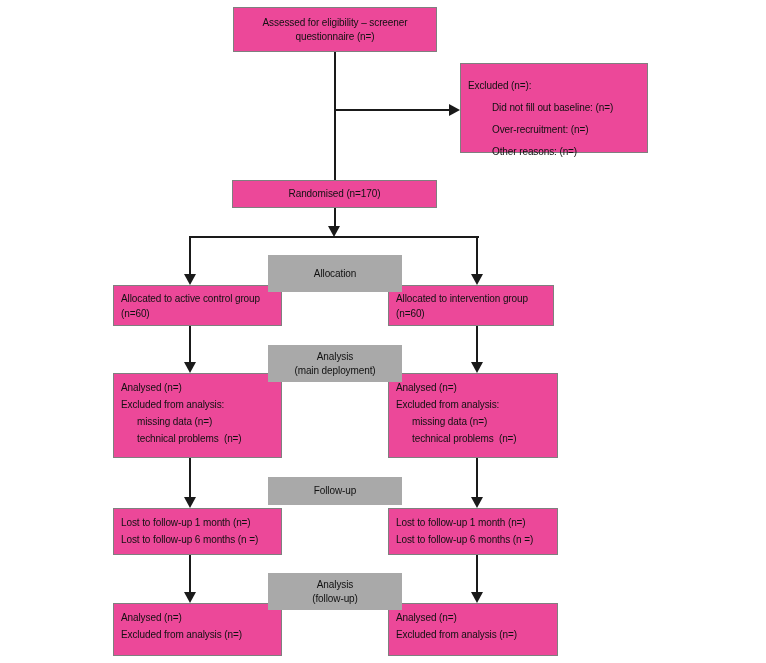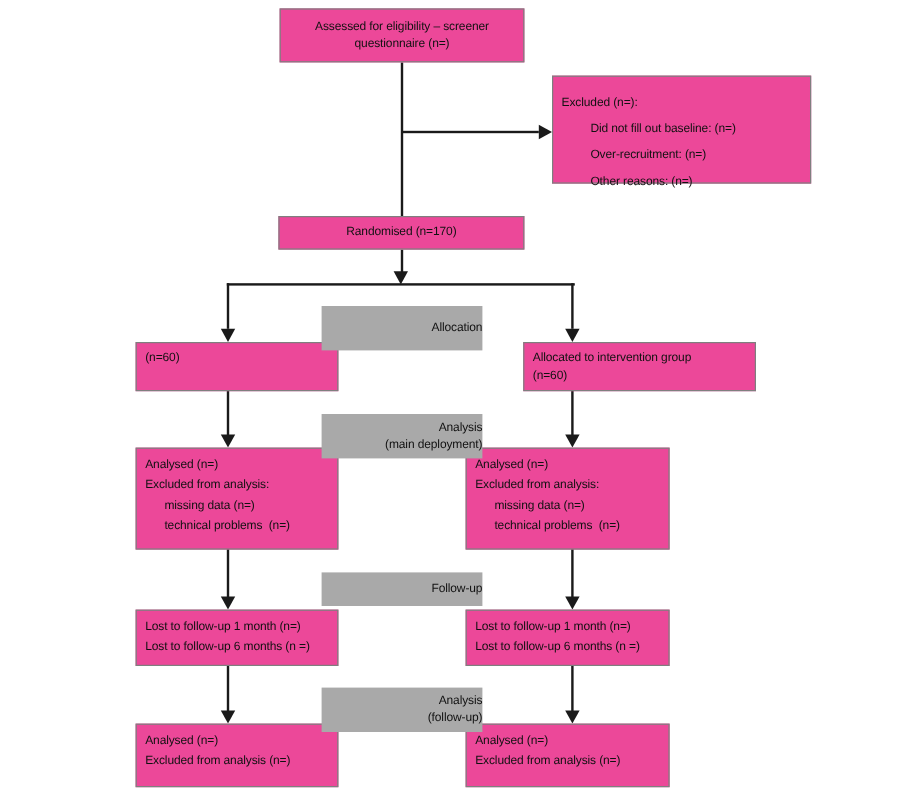--- a/index.html
+++ b/index.html
@@ -26,21 +26,21 @@
     display:flex; flex-direction:column;
     align-items:center; justify-content:center;
     text-align:center;
   }
   .center .line { line-height:14px; }
   .stage {
     position:absolute;
     background:var(--stage-fill, #a9a9a9);
     z-index:2;
     display:flex; flex-direction:column;
-    align-items:flex-end; justify-content:center;
+    align-items:center; justify-content:center;
     text-align:center;
   }
   .stage .line { white-space:pre; line-height:14px; }
   .ind { margin-left:24px; }
   .ind2 { margin-left:16px; }
   .vline { position:absolute; width:2px; background:var(--line-color, #1a1a1a); z-index:0; }
   .hline { position:absolute; height:2px; background:var(--line-color, #1a1a1a); z-index:0; }
   .arrow-down {
     position:absolute; width:0; height:0; z-index:1;
     border-left:6px solid transparent;
@@ -49,30 +49,30 @@
   }
   .arrow-right {
     position:absolute; width:0; height:0; z-index:1;
     border-top:6px solid transparent;
     border-bottom:6px solid transparent;
     border-left:11px solid var(--line-color, #1a1a1a);
   }
 
   
   #assessed   { left:233px; top:7px;   width:204px; height:45px; }
-  #excluded   { left:460px; top:63px;  width:216px; height:90px; padding-top:8px; }
+  #excluded   { left:460px; top:63px;  width:188px; height:90px; padding-top:8px; }
   #randomised { left:232px; top:180px; width:205px; height:28px; }
 
   #stage-allocation  { left:268px; top:255px; width:134px; height:37px; }
   #stage-analysis-main { left:268px; top:345px; width:134px; height:37px; }
   #stage-followup    { left:268px; top:477px; width:134px; height:28px; }
   #stage-analysis-fu { left:268px; top:573px; width:134px; height:37px; }
 
   #alloc-left  { left:113px; top:285px; width:169px; height:41px; }
-  #alloc-right { left:388px; top:285px; width:194px; height:41px;margin-left:48px; }
+  #alloc-right { left:388px; top:285px; width:166px; height:41px; }
   #analysed-left  { left:113px; top:373px; width:169px; height:85px; }
   #analysed-right { left:388px; top:373px; width:170px; height:85px; }
   #lost-left  { left:113px; top:508px; width:169px; height:47px; }
   #lost-right { left:388px; top:508px; width:170px; height:47px; }
   #final-left  { left:113px; top:603px; width:169px; height:53px; }
   #final-right { left:388px; top:603px; width:170px; height:53px; }
 
   
   #v-assessed-randomised { left:334px; top:52px;  height:128px; }
   #h-to-excluded         { left:335px; top:109px; width:114px; }
@@ -139,20 +139,21 @@
 
   <div class="box center" id="randomised">
     <div class="line">Randomised (n=170)</div>
   </div>
 
   <div class="stage" id="stage-allocation">
     <div class="line">Allocation</div>
   </div>
 
   <div class="box pad" id="alloc-left">
+    <div class="line" style="line-height:15px">Allocated to active control group</div>
     <div class="line" style="line-height:15px">(n=60)</div>
   </div>
   <div class="box pad" id="alloc-right">
     <div class="line" style="line-height:15px">Allocated to intervention group</div>
     <div class="line" style="line-height:15px">(n=60)</div>
   </div>
 
   <div class="stage" id="stage-analysis-main">
     <div class="line">Analysis</div>
     <div class="line">(main deployment)</div>

